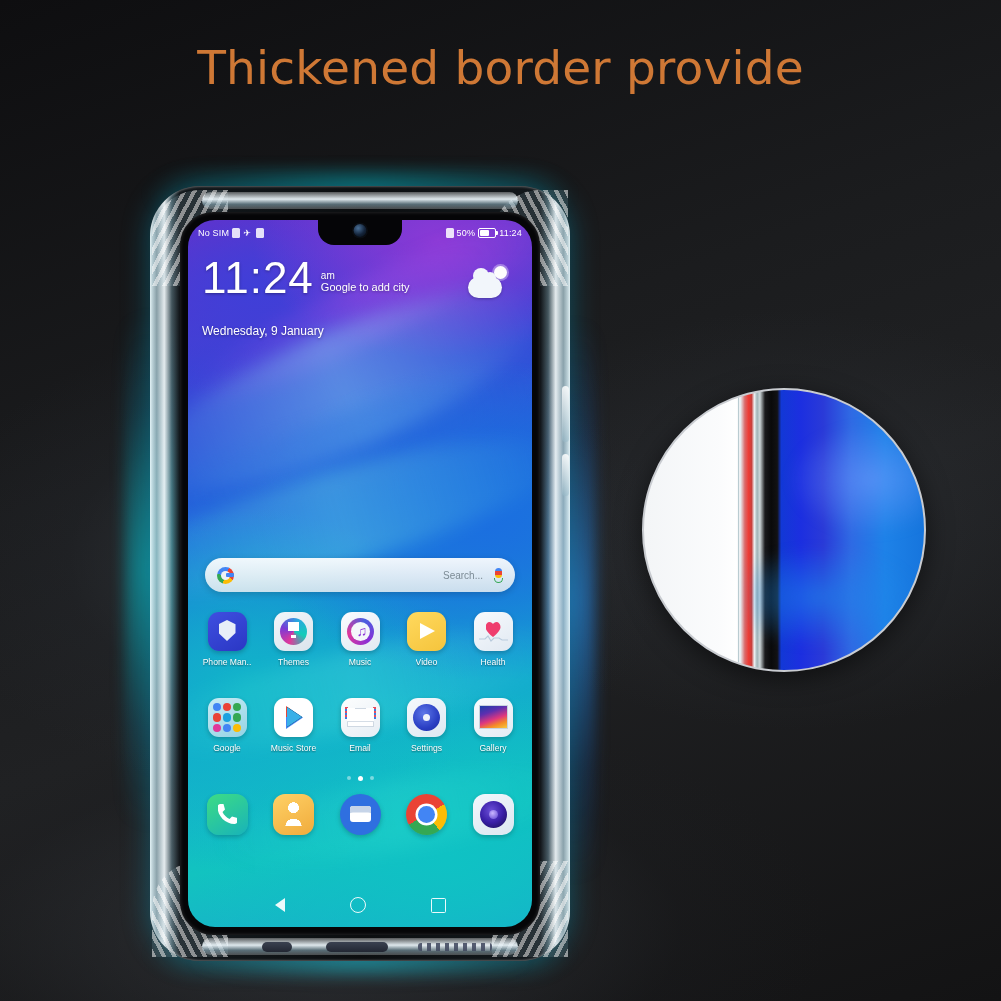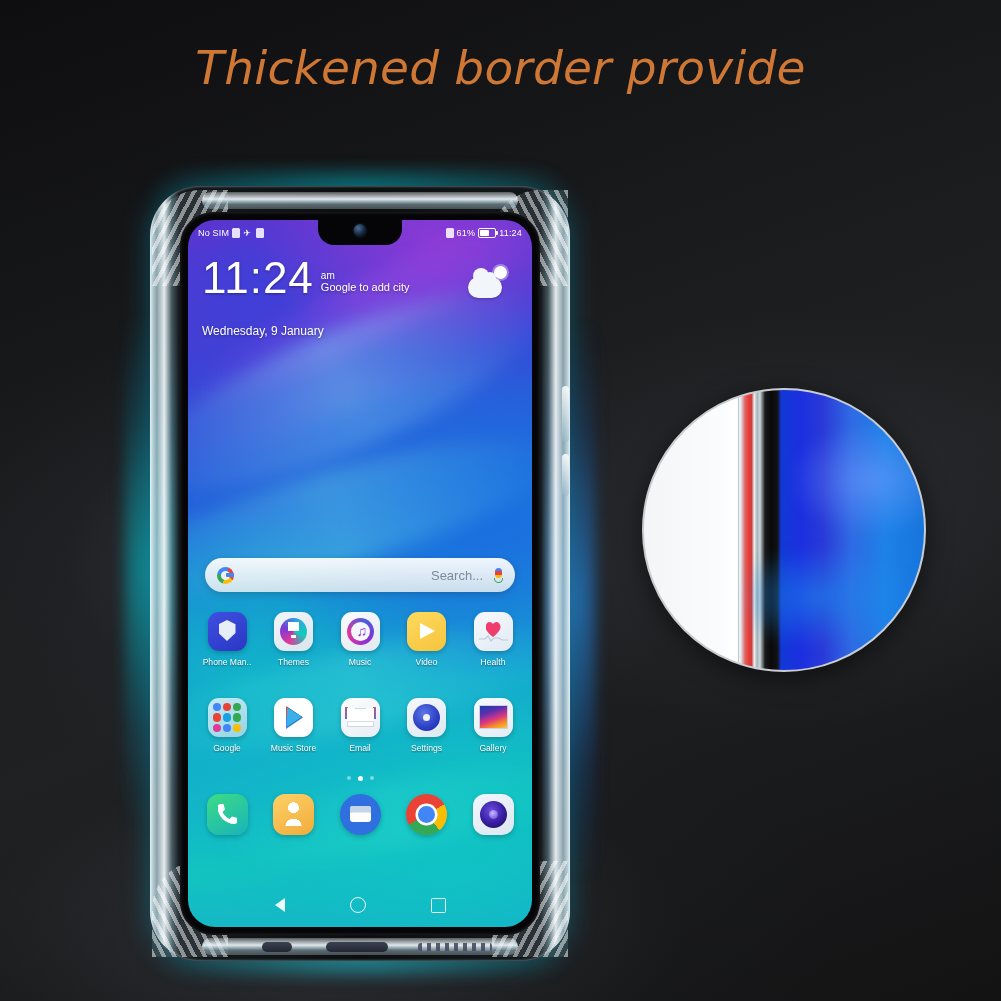--- a/index.html
+++ b/index.html
@@ -156,21 +156,21 @@
     position:absolute;left:17px;top:338px;width:310px;height:34px;z-index:5;
     border-radius:19px;display:flex;align-items:center;padding:0 12px;box-sizing:border-box;
     background:linear-gradient(180deg,rgba(255,255,255,.93),rgba(226,235,240,.88));
     box-shadow:0 2px 7px rgba(0,0,0,.18);
   }
   .glogo{width:17px;height:17px;border-radius:50%;
     background:conic-gradient(from 25deg,#ea4335 0deg 95deg,#fbbc05 95deg 175deg,#34a853 175deg 255deg,#4285f4 255deg 360deg);
     position:relative;}
   .glogo::after{content:"";position:absolute;left:4px;top:4px;width:9px;height:9px;border-radius:50%;background:#eef2f5;}
   .glogo::before{content:"";position:absolute;right:0px;top:6px;width:8px;height:4.5px;background:#4285f4;border-radius:1px;z-index:2;}
-  .s-text{margin-left:auto;color:#7c8b95;font-size:13px;}
+  .s-text{margin-left:auto;color:#7c8b95;font-size:10px;}
   .mic{margin-left:11px;width:9px;height:15px;position:relative;}
   .mic i{position:absolute;left:1px;top:0;width:7px;height:10px;border-radius:4px;
     background:linear-gradient(180deg,#4285f4 0 33%,#ea4335 33% 66%,#fbbc05 66% 100%);display:block;}
   .mic::after{content:"";position:absolute;left:0;bottom:0;width:9px;height:5px;
     border:1.4px solid #34a853;border-top:none;border-radius:0 0 6px 6px;box-sizing:border-box;}
 
   
   .appgrid{position:absolute;left:8px;width:328px;z-index:5;display:flex;justify-content:space-between;}
   .appgrid.r1{top:392px;}
   .appgrid.r2{top:478px;}
@@ -284,21 +284,21 @@
   
   .floor{position:absolute;left:120px;top:930px;width:480px;height:60px;border-radius:50%;
     background:radial-gradient(ellipse 240px 30px at 50% 50%, rgba(90,98,108,.42) 0%, rgba(0,0,0,0) 72%);
     filter:blur(8px);}
 </style>
 </head>
 <body>
 
 <div class="stage">
 
-  <div class="headline" style="color: rgb(207, 120, 53); font-style: italic;">
+  <div class="headline" style="color: rgb(207, 120, 53);">
     <span>Thickened border provide</span>
   </div>
 
   <div class="floor"></div>
 
   <div class="phone-wrap">
     <div class="glow"></div>
 
     <div class="case">
       <div class="bumper tl"></div>
@@ -330,21 +330,21 @@
 
       <div class="statusbar">
         <div class="sb-left">
           <span>No SIM</span>
           <span class="mini-ic"></span>
           <span class="mini-ic plane">✈</span>
           <span class="mini-ic"></span>
         </div>
         <div class="sb-right">
           <span class="mini-ic"></span>
-          <span>61%</span>
+          <span>50%</span>
           <span class="batt">
               <i></i>
             </span>
           <span>11:24</span>
         </div>
       </div>
 
       <div class="clockwid">
         <div class="clockrow">
           <div class="ctime">11:24</div>

